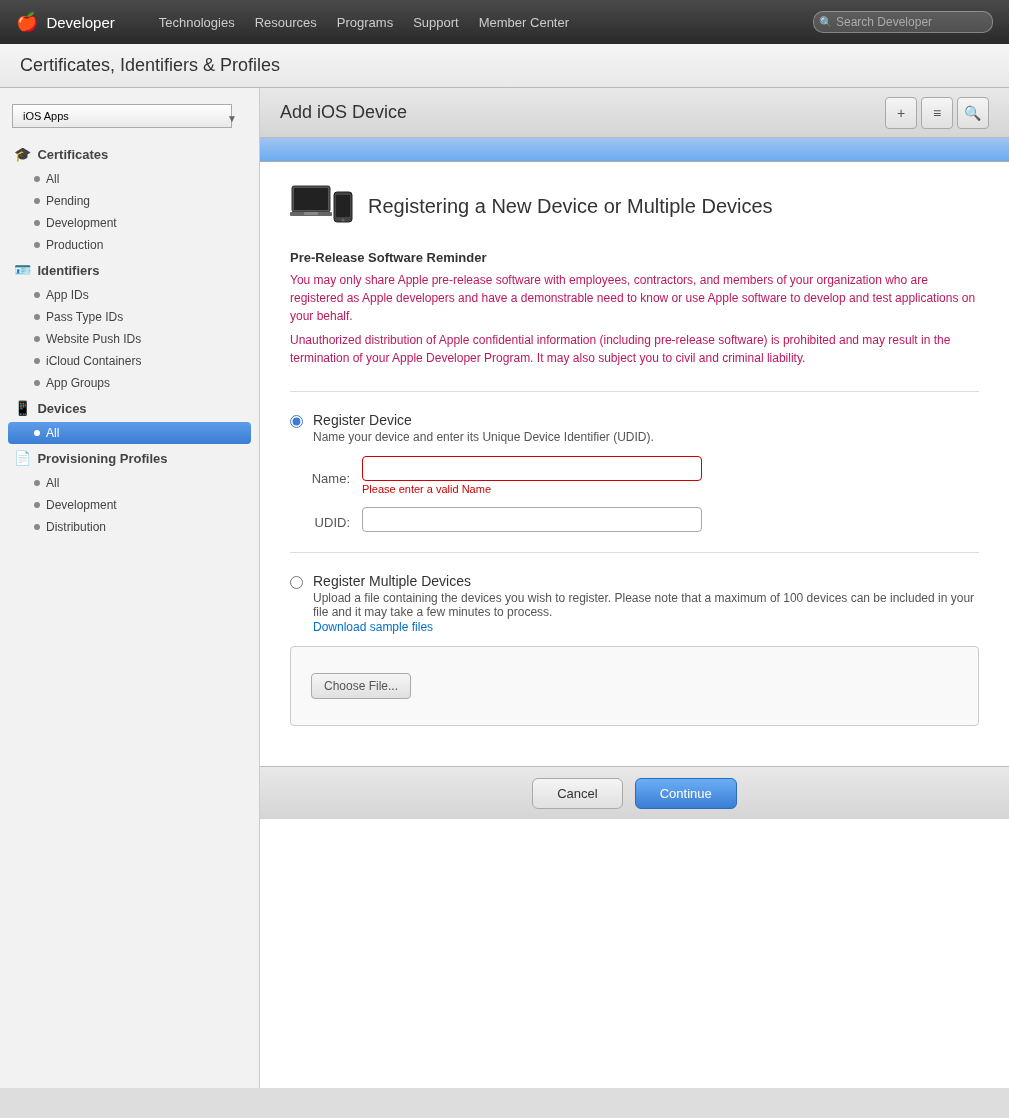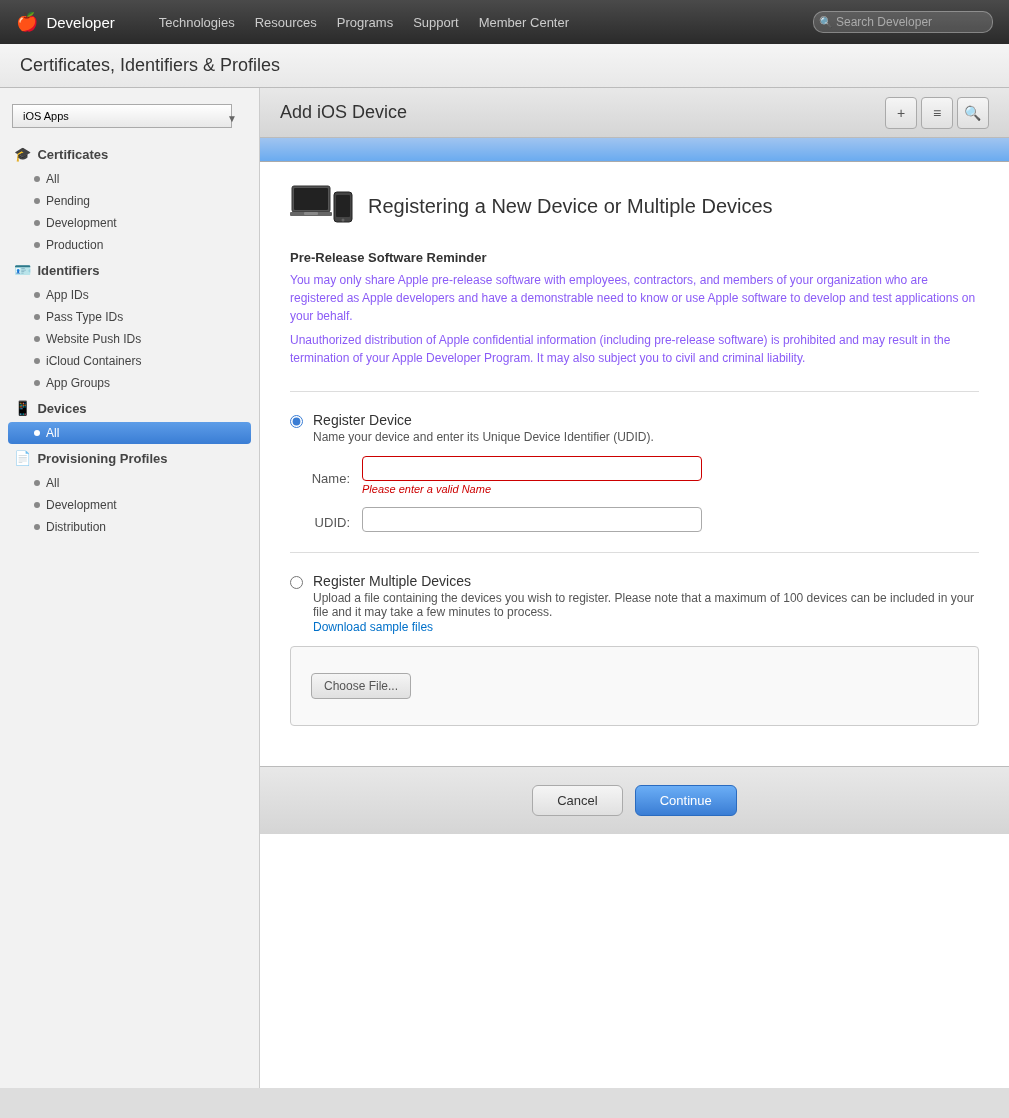--- a/index.html
+++ b/index.html
@@ -125,21 +125,21 @@
     .content-body { padding: 20px 30px; }
 
     
     .device-header { display: flex; align-items: center; gap: 14px; margin-bottom: 20px; }
     .device-icon { display: flex; align-items: flex-end; gap: 2px; }
     .device-title { font-size: 20px; color: #333; font-weight: 400; }
 
     
     .reminder-box { margin-bottom: 24px; }
     .reminder-title { font-size: 13px; font-weight: 600; margin-bottom: 6px; }
-    .reminder-text { font-size: 12px; color: #8b5cf6; line-height: 1.5; margin-bottom: 6px; }
+    .reminder-text { font-size: 12px; color: #be185d; line-height: 1.5; margin-bottom: 6px; }
 
     
     .divider { border: none; border-top: 1px solid #ddd; margin: 20px 0; }
 
     
     .radio-section { margin-bottom: 20px; }
     .radio-row { display: flex; align-items: flex-start; gap: 10px; margin-bottom: 12px; }
     .radio-label-group { flex: 1; }
     .radio-title { font-size: 14px; font-weight: 500; color: #333; margin-bottom: 2px; }
     .radio-desc { font-size: 12px; color: #555; }
@@ -151,21 +151,21 @@
     .form-input {
       width: 340px;
       border: 1px solid #aaa;
       border-radius: 4px;
       padding: 4px 8px;
       font-size: 13px;
       outline: none;
       background: #fff;
     }
     .form-input.error { border-color: #c00; }
-    .error-text { color: #c00; font-size: 11px; margin-top: 2px; font-style: italic; }
+    .error-text { color: #c00; font-size: 11px; margin-top: 2px; }
 
     
     .file-upload-area {
       border: 1px solid #ccc;
       border-radius: 4px;
       padding: 20px;
       background: #f9f9f9;
       min-height: 80px;
       display: flex;
       align-items: center;
@@ -180,21 +180,21 @@
       color: #555;
     }
 
     
     .download-link { color: #0070c9; text-decoration: none; font-size: 12px; }
 
     
     .content-footer {
       background: linear-gradient(to bottom, #e8e8e8, #d5d5d5);
       border-top: 1px solid #bbb;
-      height: 68px;
+      height: 53px;
       display: flex;
       align-items: center;
       justify-content: center;
       gap: 12px;
     }
     .btn-cancel {
       background: linear-gradient(to bottom, #f5f5f5, #e0e0e0);
       border: 1px solid #aaa;
       border-radius: 6px;
       padding: 7px 24px;

